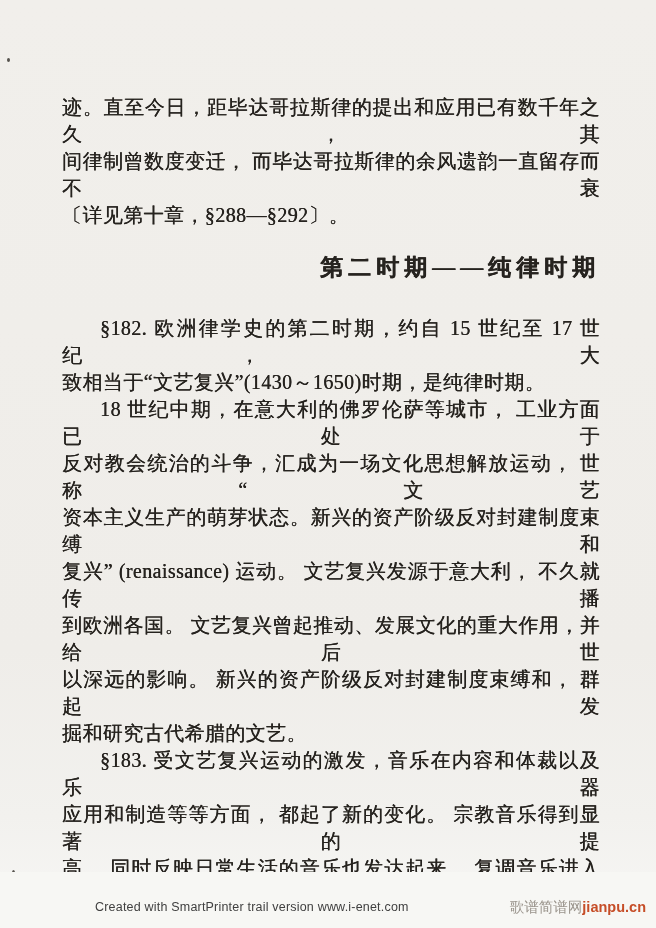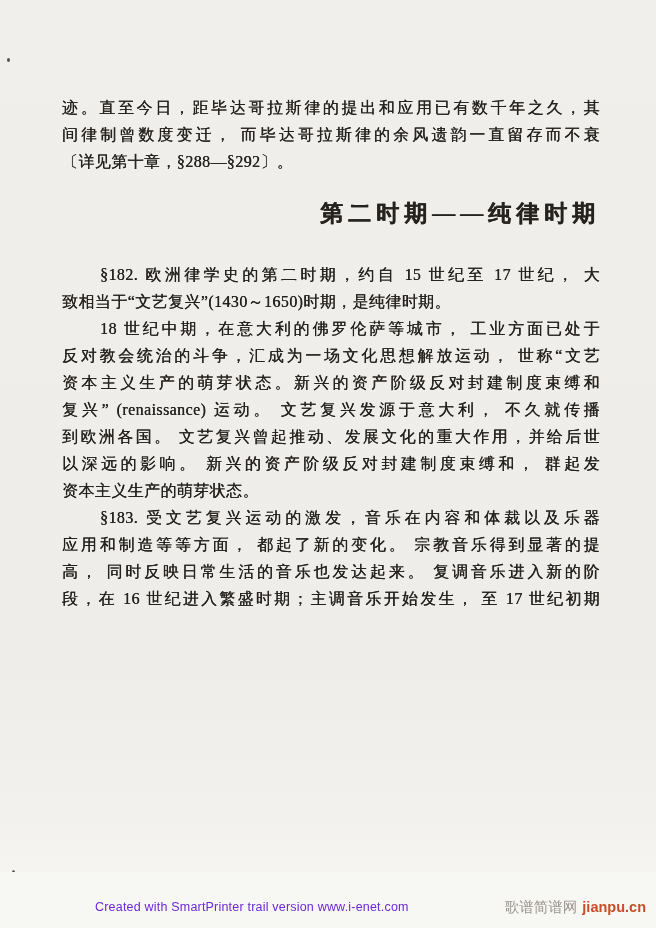--- a/index.html
+++ b/index.html
@@ -6,47 +6,47 @@
   .page{
     position:relative;
     width:656px;height:928px;
     background:linear-gradient(180deg,#f1efeb 0%,#efede9 70%,#f2f1ee 88%,#f7f7f5 100%);
     font-family:"Liberation Serif","DejaVu Serif",serif;
     color:#26231f;
     overflow:hidden;
   }
   .content{position:absolute;left:62px;top:94px;width:538px;}
   .bodyline{
-    font-size:16px;line-height:27px;letter-spacing:0.4px;
+    font-size:20px;line-height:27px;letter-spacing:0.4px;
     text-align:justify;text-align-last:justify;
     text-shadow:0.3px 0 0 currentColor;
   }
   .bodyline.pend{text-align-last:left;}
   .ind{text-indent:38px;}
   .heading{
     font-size:23px;font-weight:bold;line-height:30px;
     letter-spacing:5px;text-align:right;
     margin:24px 0 32px 0;
     text-shadow:0.4px 0 0 currentColor;
   }
   .footer{
     position:absolute;left:0;right:0;bottom:0;height:56px;
     background:#f7f7f4;
   }
   .footer-left{
     position:absolute;left:95px;bottom:14px;
     font-family:"Liberation Sans","DejaVu Sans",sans-serif;
-    font-size:12.5px;color:#6d28d9;letter-spacing:0.2px;
+    font-size:12.5px;color:#404040;letter-spacing:0.2px;
   }
   .footer-right{
     position:absolute;right:10px;bottom:11px;
     font-family:"Liberation Sans","DejaVu Sans",sans-serif;
     font-size:14.5px;color:#9a948c;
   }
-  .footer-right .domain{margin-left:5px;font-weight:bold;}
+  .footer-right .domain{font-weight:bold;}
   .speck{position:absolute;background:#55524d;border-radius:50%;}
   .speck.s1{left:7px;top:58px;width:3px;height:4px;}
   .speck.s2{left:12px;top:870px;width:3px;height:5px;}
 </style>
 </head>
 <body>
 
 <div class="page">
 
   <div class="speck s1"></div>
@@ -67,21 +67,21 @@
       <div class="bodyline pend">致相当于“文艺复兴”(1430～1650)时期，是纯律时期。</div>
     </div>
 
     <div class="para">
       <div class="bodyline ind">18 世纪中期，在意大利的佛罗伦萨等城市， 工业方面已处于</div>
       <div class="bodyline">反对教会统治的斗争，汇成为一场文化思想解放运动， 世称“文艺</div>
       <div class="bodyline">资本主义生产的萌芽状态。新兴的资产阶级反对封建制度束缚和</div>
       <div class="bodyline">复兴” (renaissance) 运动。 文艺复兴发源于意大利， 不久就传播</div>
       <div class="bodyline">到欧洲各国。 文艺复兴曾起推动、发展文化的重大作用，并给后世</div>
       <div class="bodyline">以深远的影响。 新兴的资产阶级反对封建制度束缚和， 群起发</div>
-      <div class="bodyline pend">资本主义生产的萌芽状态。</div>
+      <div class="bodyline pend">掘和研究古代希腊的文艺。</div>
     </div>
 
     <div class="para">
       <div class="bodyline ind">§183.  受文艺复兴运动的激发，音乐在内容和体裁以及乐器</div>
       <div class="bodyline">应用和制造等等方面， 都起了新的变化。 宗教音乐得到显著的提</div>
       <div class="bodyline">高， 同时反映日常生活的音乐也发达起来。 复调音乐进入新的阶</div>
       <div class="bodyline">段，在 16 世纪进入繁盛时期；主调音乐开始发生， 至 17 世纪初期</div>
 
     </div>
 

